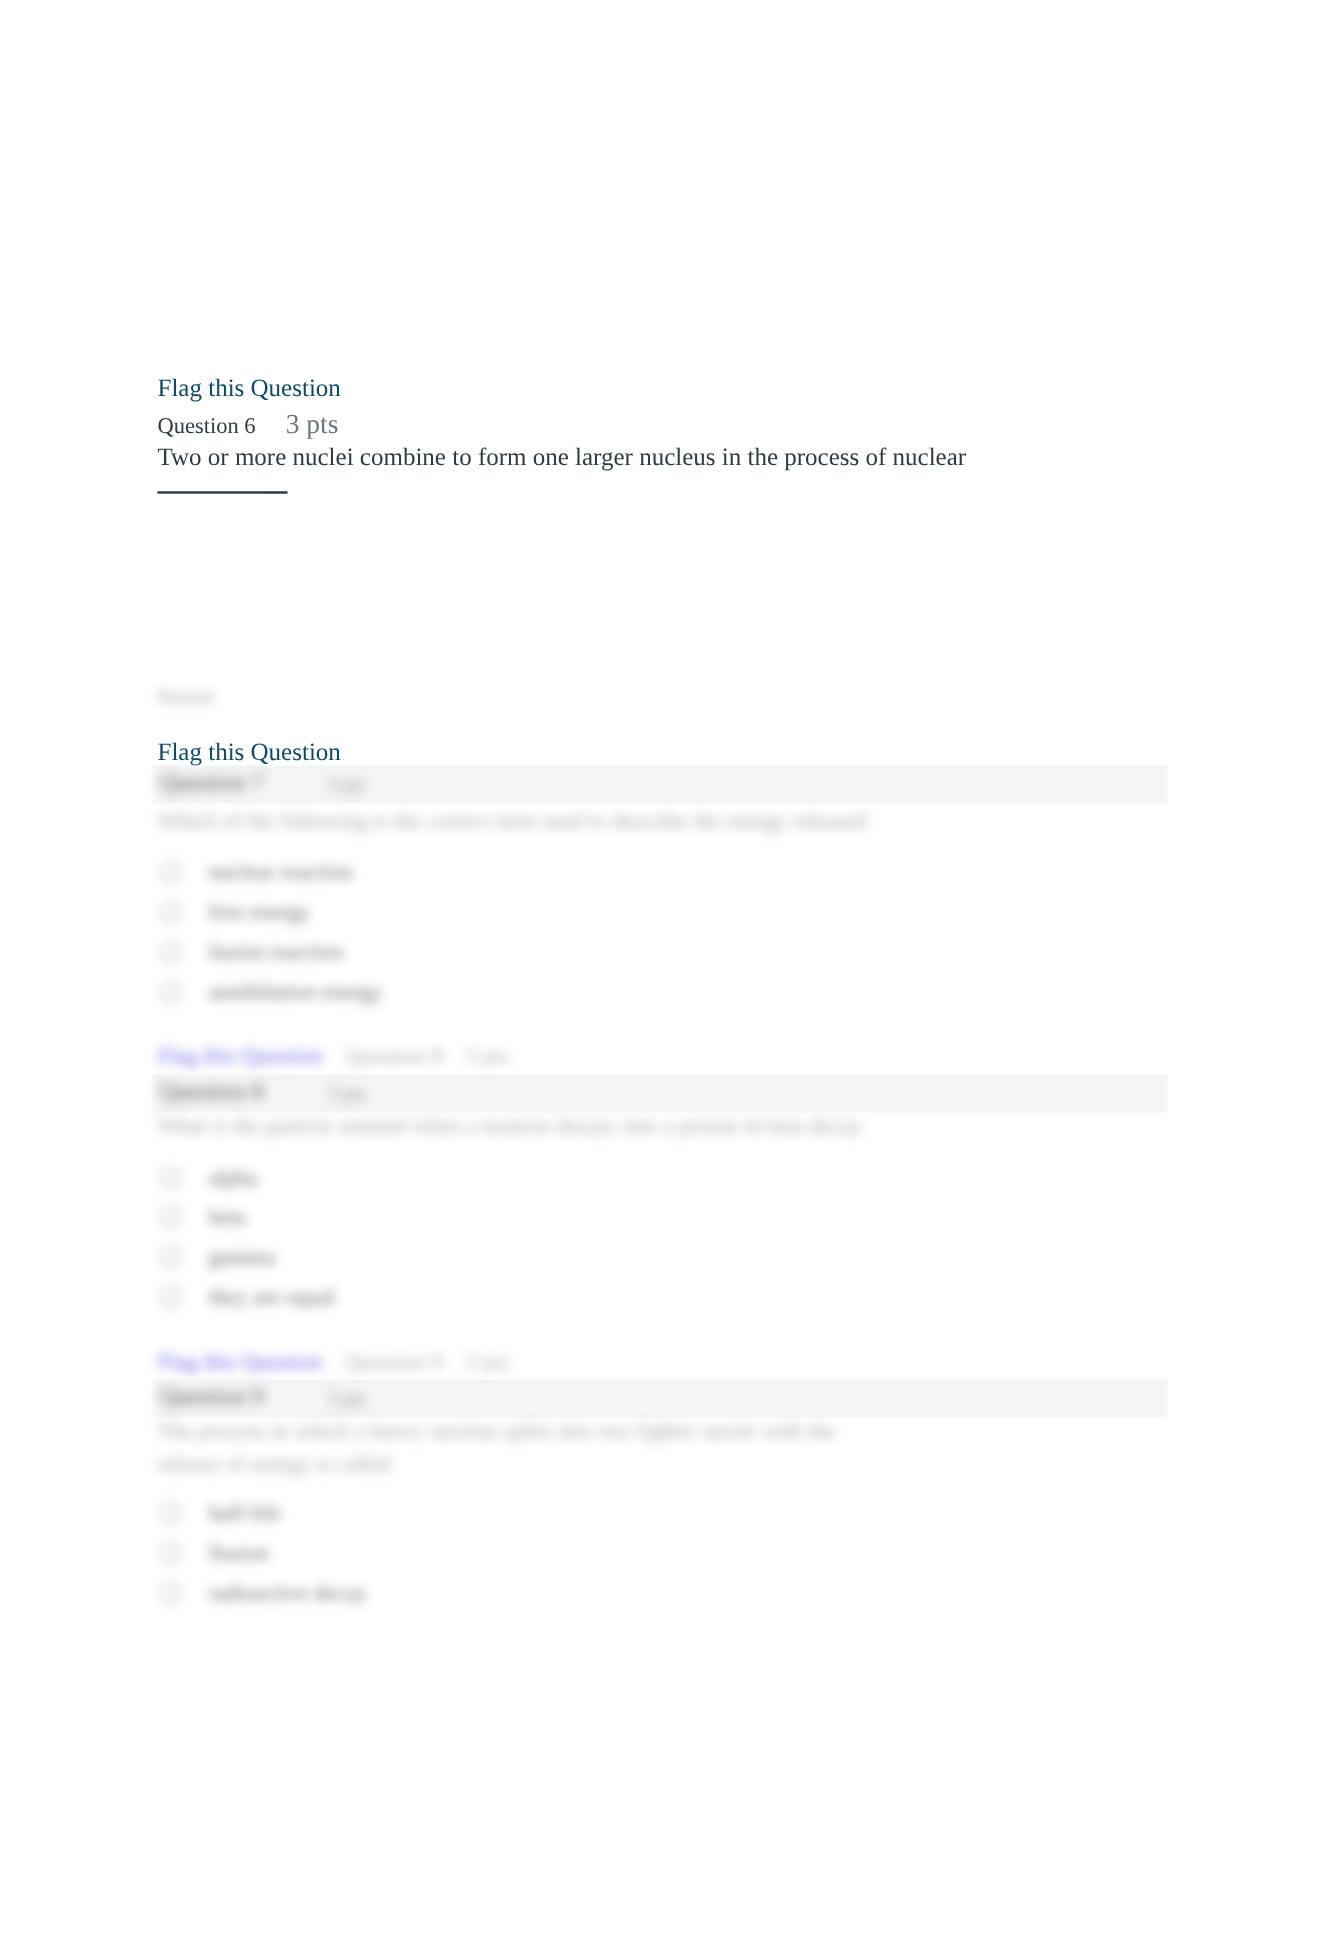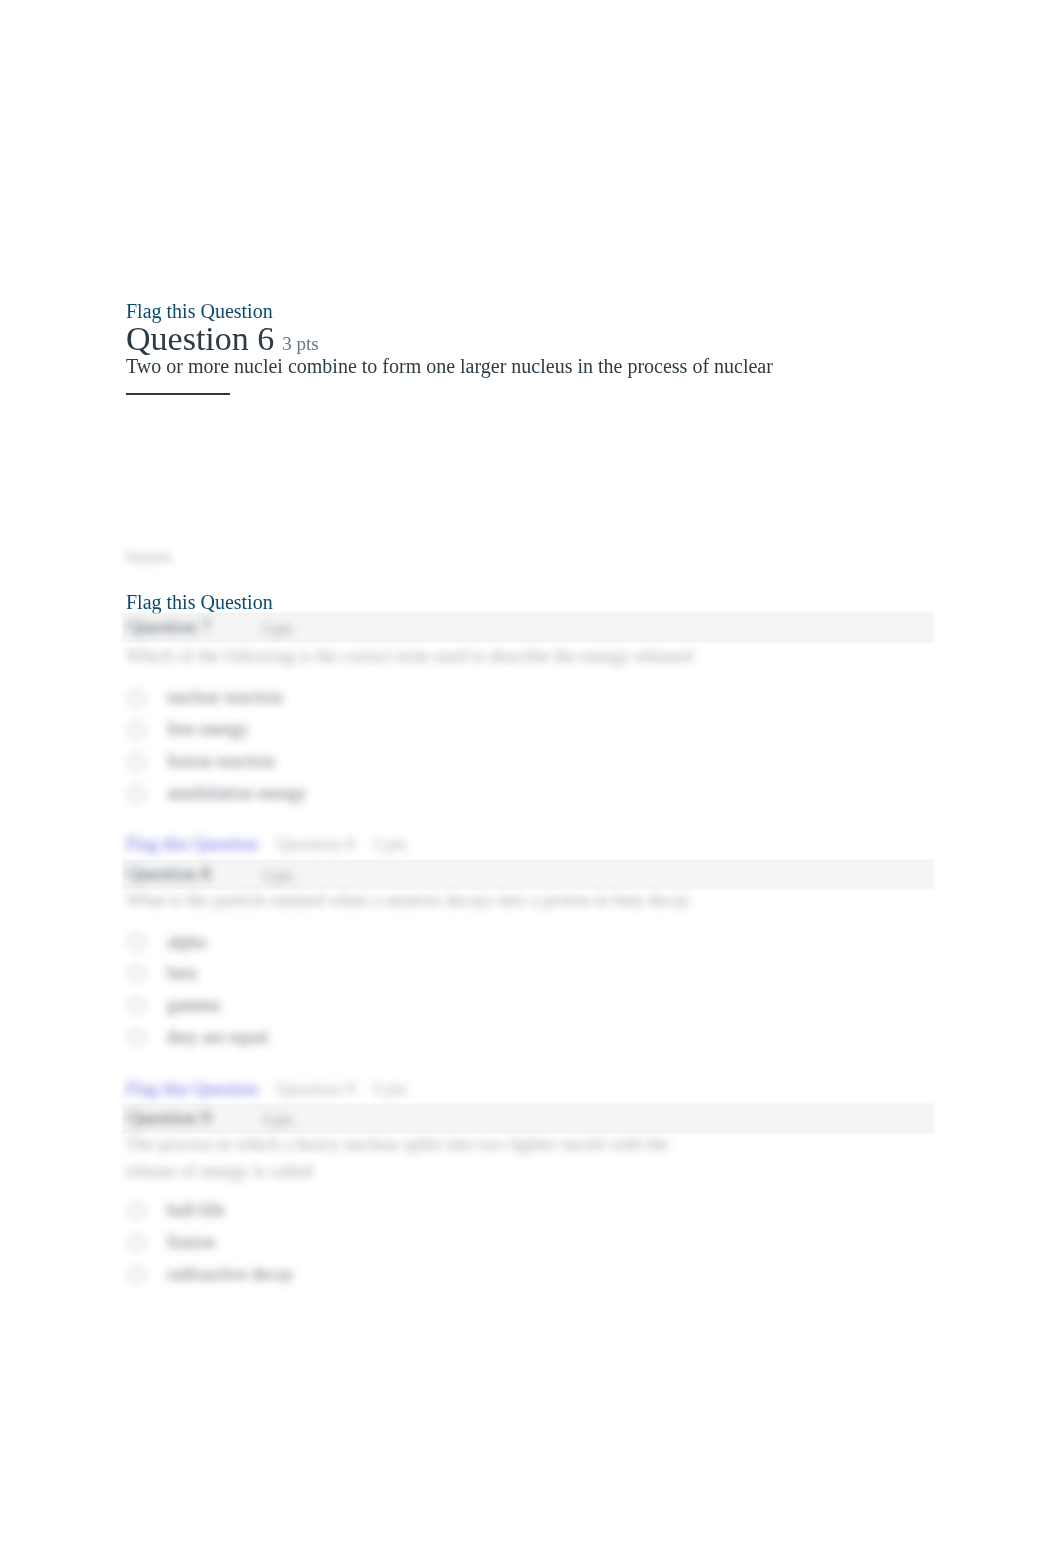--- a/index.html
+++ b/index.html
@@ -33,28 +33,28 @@
     cursor: pointer;
   }
 
   .q-heading {
     position: absolute;
     left: 126px;
     white-space: nowrap;
     line-height: 30px;
   }
   .q-heading .q-title {
-    font-size: 34px;
+    font-size: 18px;
     color: #2d3b45;
     font-family: "Liberation Serif", "DejaVu Serif", serif;
   }
   .q-heading .q-pts {
-    font-size: 19px;
+    font-size: 22px;
     color: #6b7780;
-    margin-left: 8px;
+    margin-left: 24px;
     font-family: "Liberation Serif", "DejaVu Serif", serif;
   }
 
   .q-body {
     position: absolute;
     left: 126px;
     font-size: 20px;
     line-height: 27px;
     color: #2d3b45;
     font-family: "Liberation Serif", "DejaVu Serif", serif;

